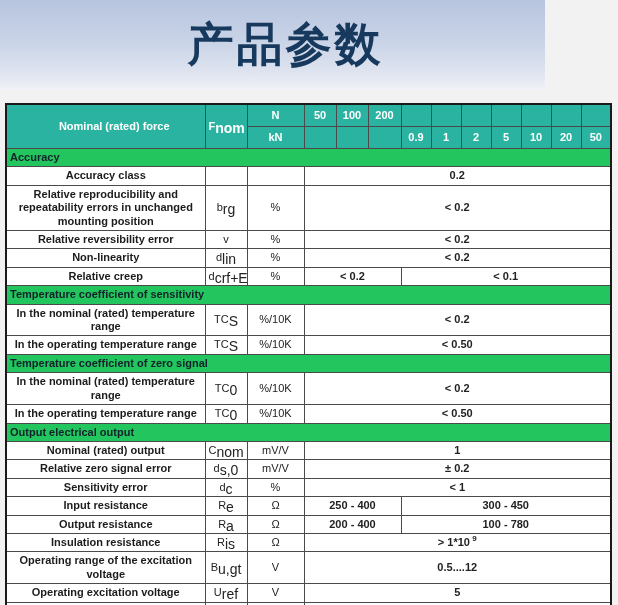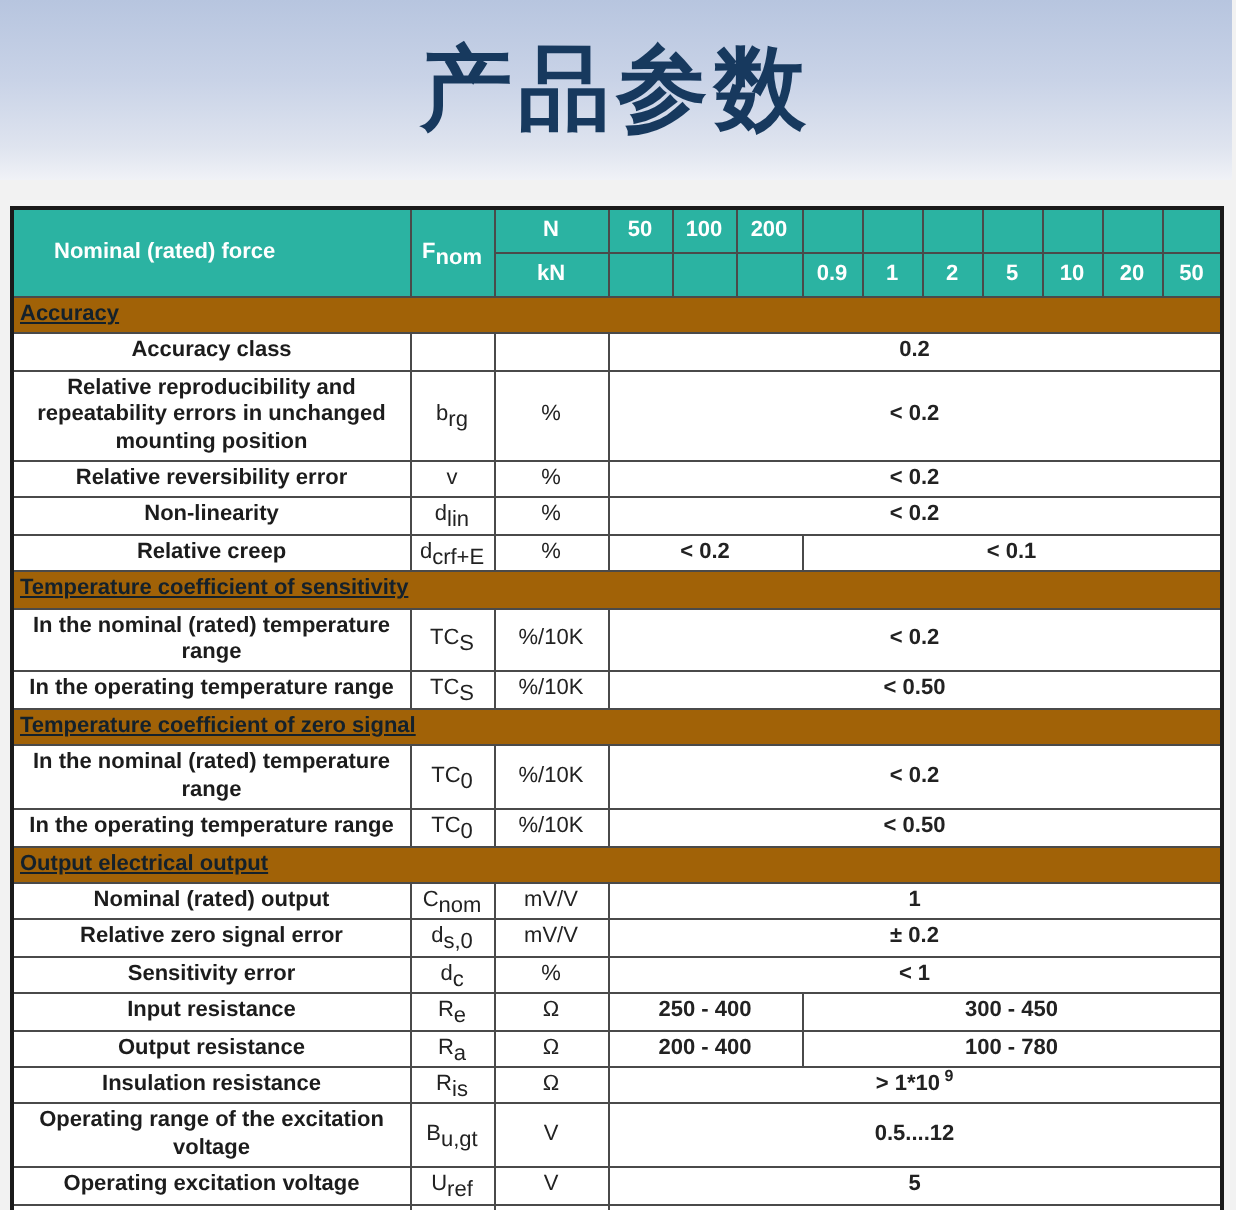--- a/index.html
+++ b/index.html
@@ -2,23 +2,23 @@
 <html><head>
 <meta charset="utf-8">
 <style>
   html,body{margin:0;padding:0;}
   body{
     width:618px;height:605px;overflow:hidden;
     background:#f2f2f2;
     font-family:"Liberation Sans","DejaVu Sans",sans-serif;
   }
   .banner{
-    width:616px;height:90px;
+    width:519px;height:90px;
     background:linear-gradient(180deg,#b7c5df 0%,#c9d3e7 45%,#dfe4ef 82%,#f0f2f7 100%);
-    display:flex;align-items:center;justify-content:center;
+    display:flex;align-items:center;justify-content:center;padding-left:26px;
   }
   .banner h1{
     margin:0;
     font-size:46px;font-weight:bold;letter-spacing:3px;
     color:#17395e;
   }
   .table-wrap{padding:13px 5px 0 5px;}
   table.spec{
     width:607px;
     border-collapse:collapse;
@@ -36,42 +36,41 @@
   
   thead th{
     background:#2bb3a2;
     color:#ffffff;
     font-weight:bold;
     border:1px solid #e8f6f4;
     text-align:center;
     height:17px;
   }
   thead th.param{
-    text-align:left;padding-left:20px;
+    text-align:center;padding-left:20px;
   }
   
   td.section{
-    background:#a16207;
+    background:#22c55e;
     color:#14212b;
     font-weight:bold;
     text-align:left;
     padding-left:6px;
     height:13px;
-    text-decoration:underline;
   }
   td.label-cell{
     font-weight:bold;color:#1c1c1c;text-align:center;padding-left:4px;
   }
   td.sym-cell, td.unit-cell{
     text-align:center;color:#222222;
   }
   td.value-cell{
     text-align:center;color:#222222;font-weight:bold;
   }
-  sub{font-size:11px;line-height:0;}
+  sub{font-size:14px;line-height:0;}
   sup{font-size:8px;line-height:0;}
 </style>
 </head>
 <body>
 
 <div class="page">
   <div class="banner">
     <h1>产品参数</h1>
   </div>
   <div class="table-wrap">

